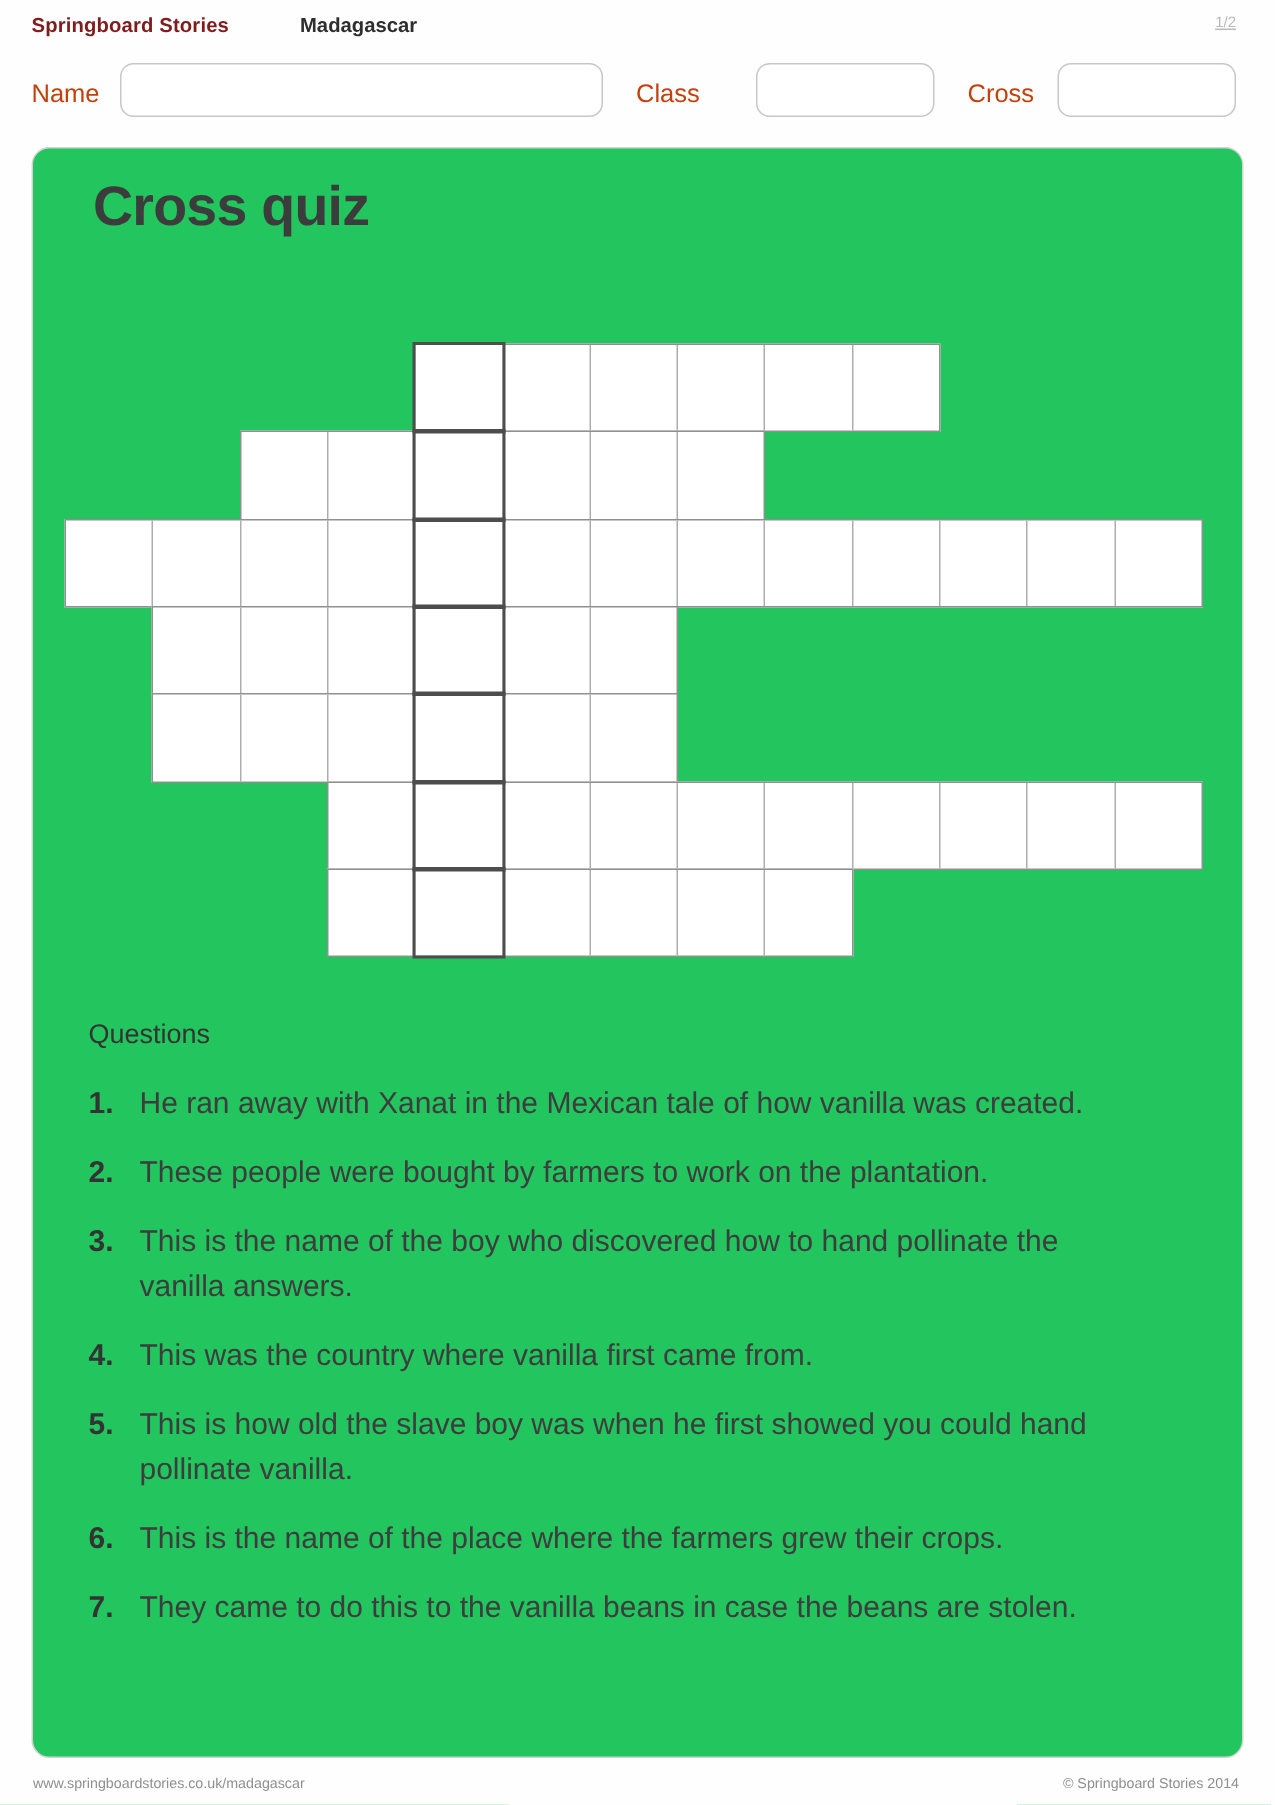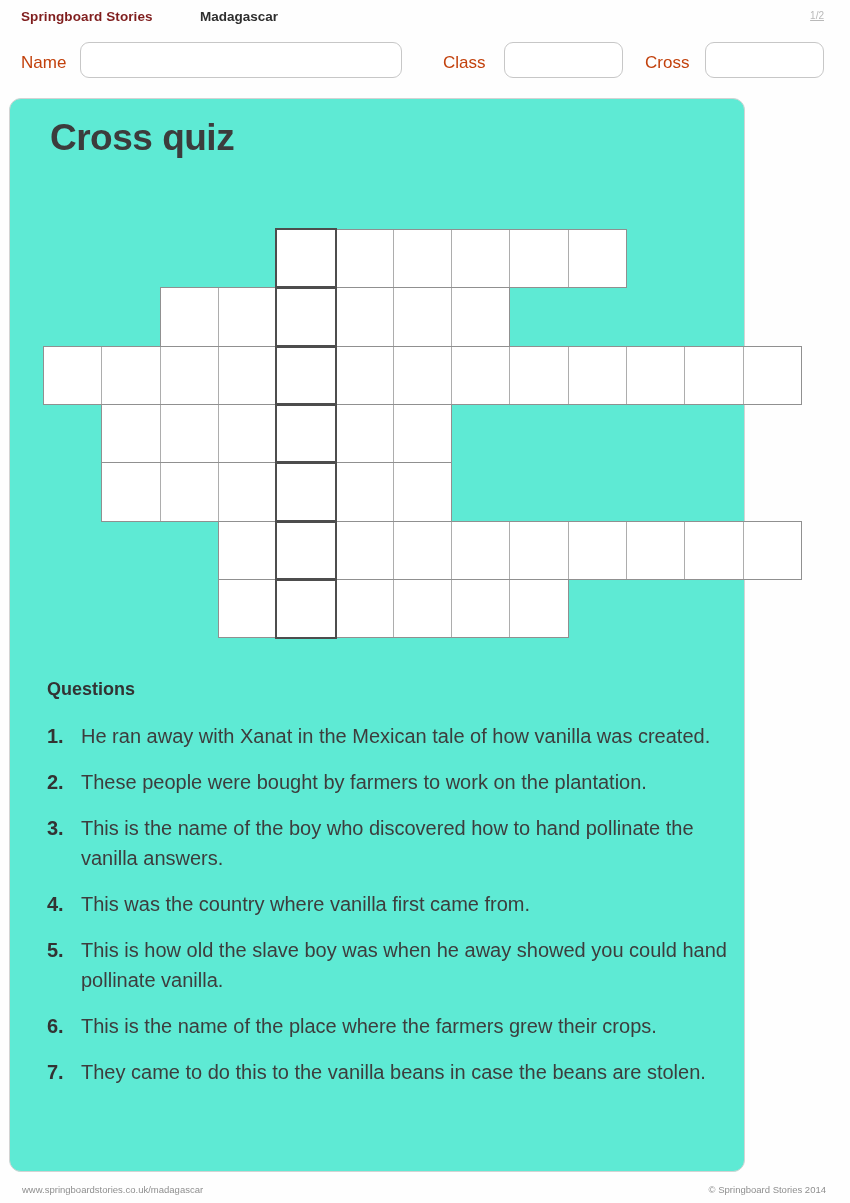--- a/index.html
+++ b/index.html
@@ -17,52 +17,52 @@
   
   .field-label { position:absolute; font-size:17px; color:#c2410c; }
   .field-input {
     position:absolute; top:42px; height:36px;
     border:1.5px solid #c7c7c7; border-radius:9px;
     background:#ffffff; font-size:16px; color:#3e3e3e; padding:0 10px;
     outline:none;
   }
   
   .card {
-    position:absolute; left:9px; top:98px; width:736px; height:1074px;
-    background:#5eead4; border:1px solid #d3d3d3; border-radius:12px;
+    position:absolute; left:21px; top:98px; width:808px; height:1074px;
+    background:#22c55e; border:1px solid #d3d3d3; border-radius:12px;
   }
   .title { position:absolute; left:40px; top:18px; font-size:37px; font-weight:bold; color:#3c3c3c; letter-spacing:-0.5px; }
   .instruction { position:absolute; left:41px; top:74px; font-size:17.5px; color:#414141; }
   
   .grid-layer { position:absolute; left:0; top:0; width:850px; height:1203px; pointer-events:none; }
   .band { position:absolute; border:1px solid #909090; background:#ffffff; }
   .sep  { position:absolute; top:0; bottom:0; width:1px; }
   .dark-cell { position:absolute; border:2px solid #4d4d4d; background:transparent; }
   
   .questions { position:absolute; left:37px; top:580px; width:700px; }
-  .q-heading { font-size:18px; font-weight:bold; color:#333333; margin-bottom:21px; }
+  .q-heading { font-size:18px; font-weight:normal; color:#333333; margin-bottom:21px; }
   .q-item { display:flex; margin-bottom:16px; font-size:20px; line-height:30px; color:#3d3d3d; }
   .q-num { width:34px; flex:0 0 34px; font-weight:bold; color:#333333; }
   .q-text { width:650px; max-width:650px; }
   
   .footer-url { position:absolute; left:22px; top:1184px; font-size:9.5px; color:#8f8f8f; }
   .footer-copy { position:absolute; right:24px; top:1184px; font-size:9.5px; color:#8f8f8f; }
 </style>
 </head>
 <body>
 
 <div class="page">
 
   <span class="brand">Springboard Stories</span>
   <span class="topic">Madagascar</span>
   <span class="pageno">1/2</span>
 
   <span class="field-label" style="left:21px; top:53px;">Name</span>
   <input class="field-input" style="left: 80px; width: 322px;" aria-label="Name">
-  <span class="field-label" style="left:443px; top:53px;">Class</span>
+  <span class="field-label" style="left:424px; top:53px;">Class</span>
   <input class="field-input" style="left: 504px; width: 119px;" aria-label="Class">
   <span class="field-label" style="left:645px; top:53px;">Cross</span>
   <input class="field-input" style="left: 705px; width: 119px;" aria-label="Date">
 
   <div class="card">
     <h1 class="title">Cross quiz</h1>
 
     <div class="questions">
       <div class="q-heading">Questions</div>
 
@@ -77,21 +77,21 @@
       <div class="q-item">
         <span class="q-num">3.</span>
         <div class="q-text">This is the name of the boy who discovered how to hand pollinate the vanilla answers.</div>
       </div>
       <div class="q-item">
         <span class="q-num">4.</span>
         <div class="q-text">This was the country where vanilla first came from.</div>
       </div>
       <div class="q-item">
         <span class="q-num">5.</span>
-        <div class="q-text">This is how old the slave boy was when he away showed you could hand pollinate vanilla.</div>
+        <div class="q-text">This is how old the slave boy was when he first showed you could hand pollinate vanilla.</div>
       </div>
       <div class="q-item">
         <span class="q-num">6.</span>
         <div class="q-text">This is the name of the place where the farmers grew their crops.</div>
       </div>
       <div class="q-item">
         <span class="q-num">7.</span>
         <div class="q-text">They came to do this to the vanilla beans in case the beans are stolen.</div>
       </div>
     </div>

